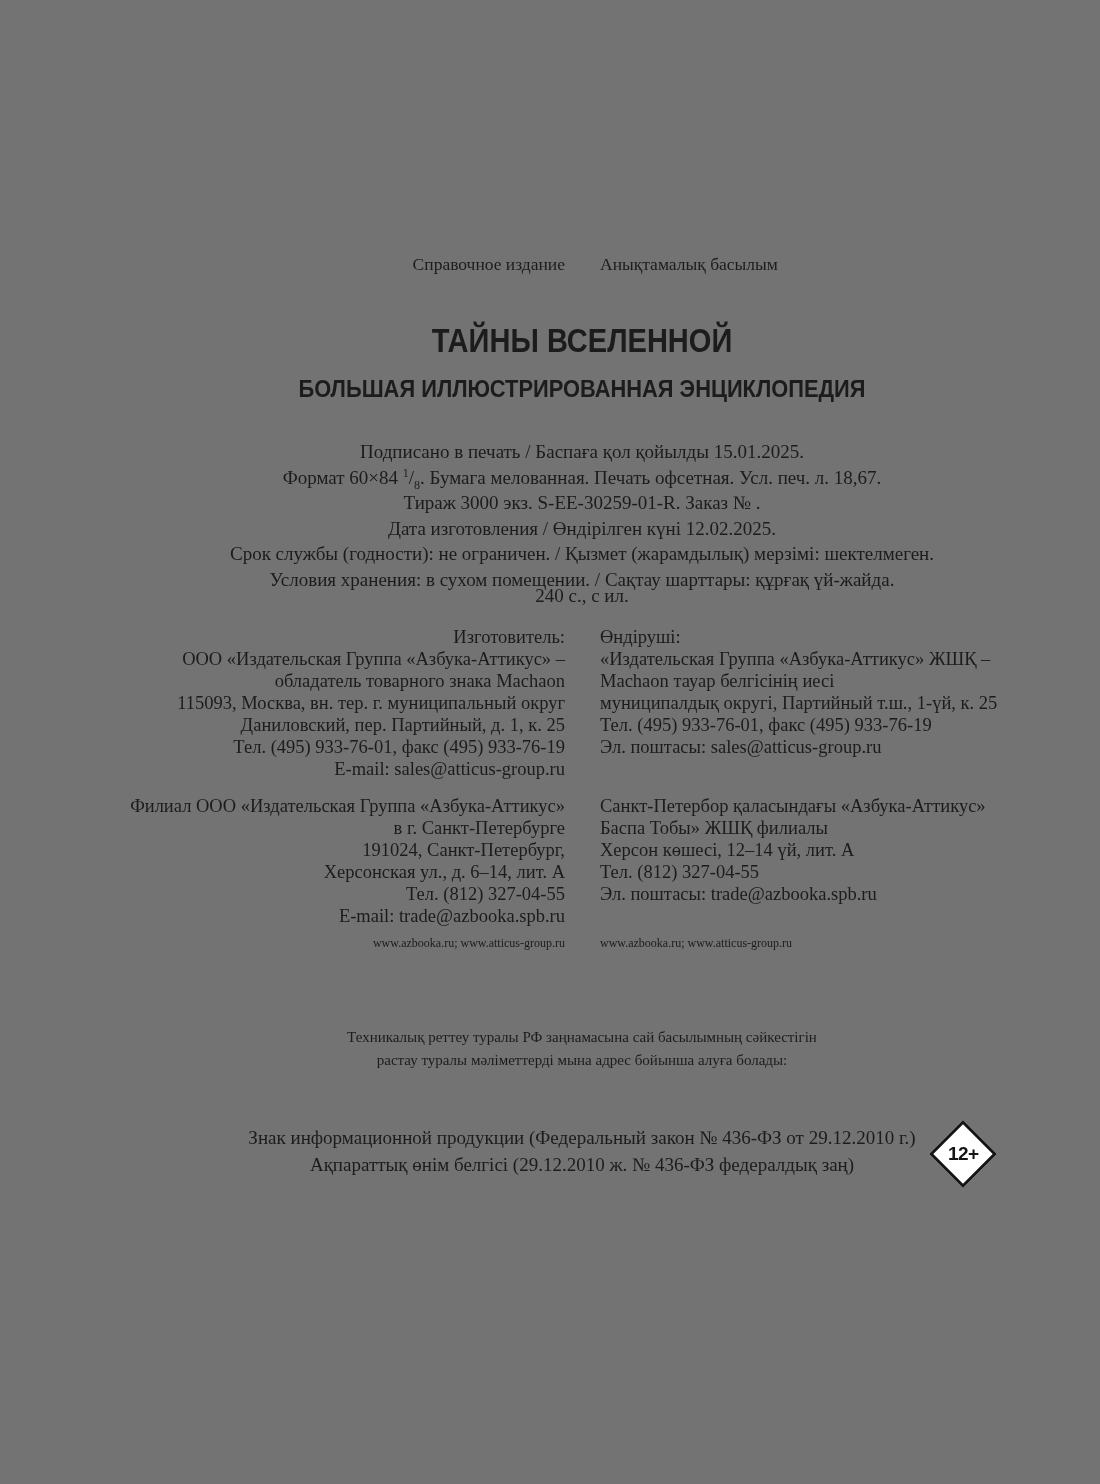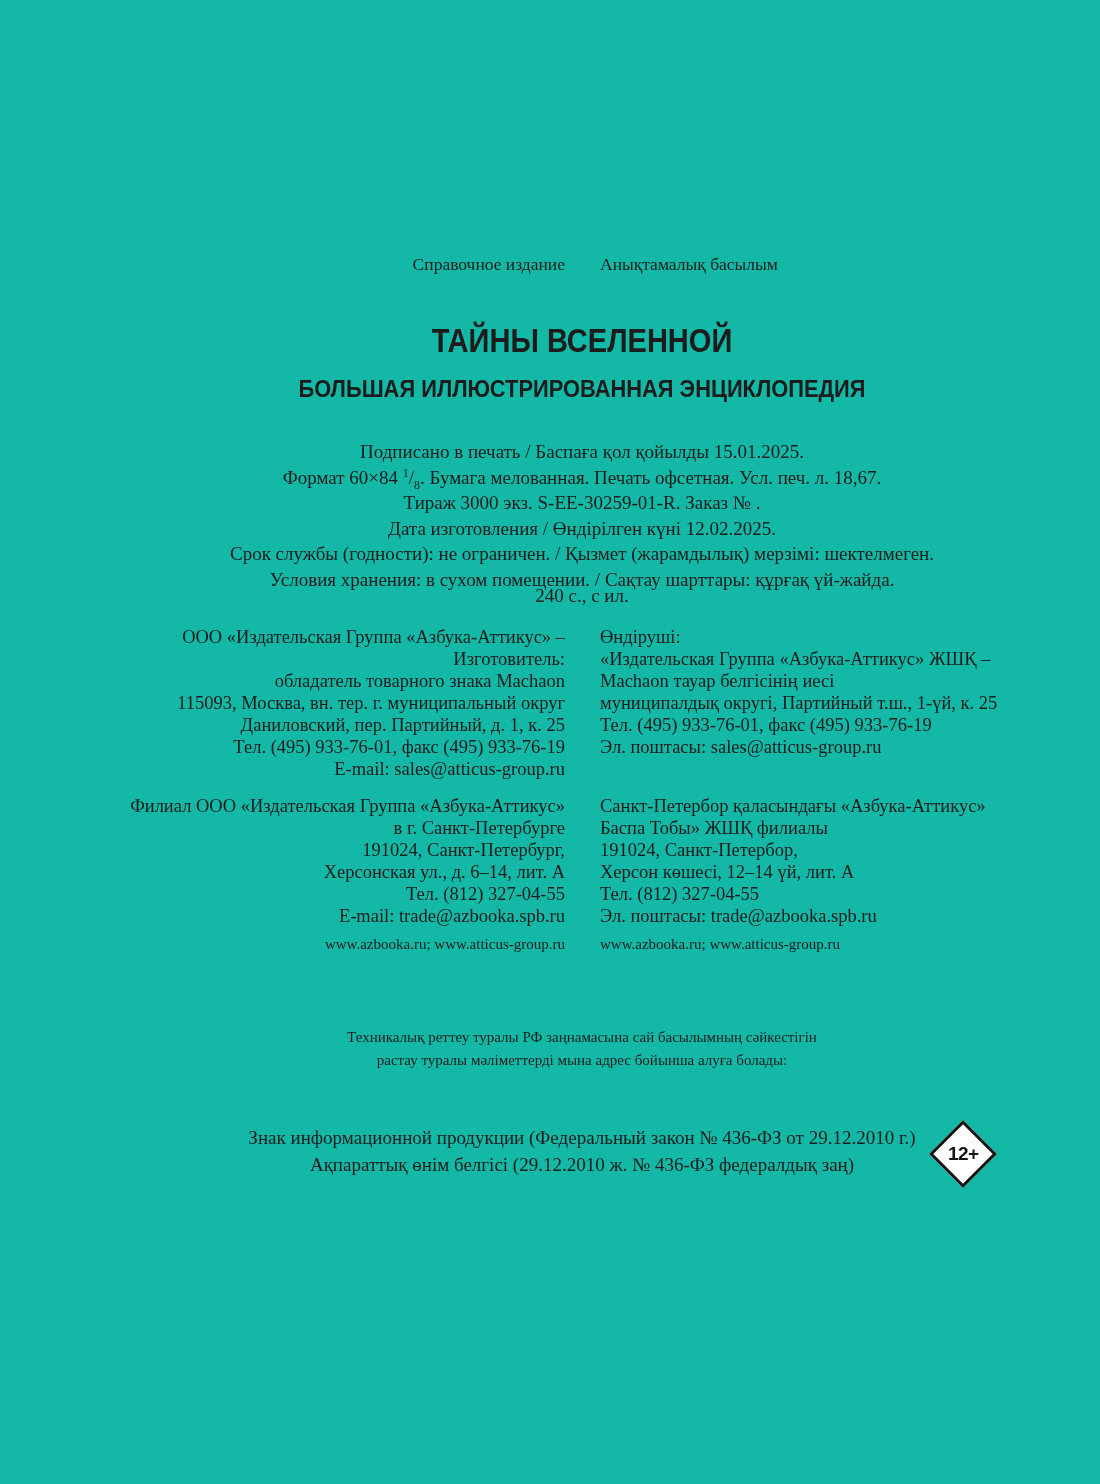--- a/index.html
+++ b/index.html
@@ -3,21 +3,21 @@
 <meta charset="utf-8">
 <style>
   html, body { margin: 0; padding: 0; }
   body {
     width: 1100px; height: 1484px;
     background: #ffffff;
     font-family: "Liberation Serif", serif;
     color: #1c1c1c;
     -webkit-font-smoothing: antialiased;
   }
-  .page { position: relative; width: 1100px; height: 1484px; overflow: hidden; background: #14b8a6; }
+  .page { position: relative; width: 1100px; height: 1484px; overflow: hidden; background: #737373; }
   .block { position: absolute; left: 112px; width: 940px; }
   .centered { text-align: center; }
   .cols { display: flex; }
   .col-l { width: 453px; text-align: right; }
   .gap   { width: 35px; flex: 0 0 35px; }
   .col-r { width: 452px; text-align: left; font-family: Liberation Serif, serif; }
   .small-caps-row { font-size: 17.5px; }
   .book-title {
     font-family: "Liberation Sans", sans-serif;
     font-weight: bold;
@@ -33,21 +33,21 @@
     font-size: 23.5px;
     transform: scaleX(0.93);
     transform-origin: 50% 50%;
     white-space: nowrap;
   }
   .pinfo { font-size: 19px; line-height: 25.5px; }
   .pinfo sup { font-size: 12px; vertical-align: super; line-height: 0; }
   .pinfo sub { font-size: 12px; vertical-align: sub; line-height: 0; }
   .pages-line { font-size: 19px; text-align: center; }
   .addr { font-size: 18.5px; line-height: 22px; }
-  .oneline { font-size: 15px; }
+  .oneline { font-size: 12px; }
   .cert { font-size: 15px; line-height: 22.5px; }
   .age { font-size: 19px; line-height: 27px; text-align: center; }
   .badge-wrap { position: absolute; left: 930px; top: 1121px; width: 66px; height: 66px; }
   .badge-diamond {
     width: 42px; height: 42px;
     border: 3px solid #151515;
     background: #ffffff;
     transform: rotate(45deg);
     margin: 9px;
     display: flex; align-items: center; justify-content: center;
@@ -85,22 +85,22 @@
     <div>Тираж 3000 экз. S-EE-30259-01-R. Заказ № .</div>
     <div>Дата изготовления / Өндірілген күні 12.02.2025.</div>
     <div>Срок службы (годности): не ограничен. / Қызмет (жарамдылық) мерзімі: шектелмеген.</div>
     <div>Условия хранения: в сухом помещении. / Сақтау шарттары: құрғақ үй-жайда.</div>
   </div>
 
   <div class="block centered pages-line" style="top:585px">240 с., с ил.</div>
 
   <div class="block cols addr" style="top:626px">
     <div class="col-l">
+      <div>Изготовитель:</div>
       <div>ООО «Издательская Группа «Азбука-Аттикус» –</div>
-      <div>Изготовитель:</div>
       <div>обладатель товарного знака Machaon</div>
       <div>115093, Москва, вн. тер. г. муниципальный округ</div>
       <div>Даниловский, пер. Партийный, д. 1, к. 25</div>
       <div>Тел. (495) 933-76-01, факс (495) 933-76-19</div>
       <div>E-mail: sales@atticus-group.ru</div>
     </div>
     <div class="gap"></div>
     <div class="col-r">
       <div>Өндіруші:</div>
       <div>«Издательская Группа «Азбука-Аттикус» ЖШҚ –</div>
@@ -117,21 +117,20 @@
       <div>в г. Санкт-Петербурге</div>
       <div>191024, Санкт-Петербург,</div>
       <div>Херсонская ул., д. 6–14, лит. А</div>
       <div>Тел. (812) 327-04-55</div>
       <div>E-mail: trade@azbooka.spb.ru</div>
     </div>
     <div class="gap"></div>
     <div class="col-r">
       <div>Санкт-Петербор қаласындағы «Азбука-Аттикус»</div>
       <div>Баспа Тобы» ЖШҚ филиалы</div>
-      <div>191024, Санкт-Петербор,</div>
       <div>Херсон көшесі, 12–14 үй, лит. А</div>
       <div>Тел. (812) 327-04-55</div>
       <div>Эл. поштасы: trade@azbooka.spb.ru</div>
     </div>
   </div>
 
   <div class="block cols oneline" style="top:936px">
     <div class="col-l">www.azbooka.ru; www.atticus-group.ru</div>
     <div class="gap"></div>
     <div class="col-r">www.azbooka.ru; www.atticus-group.ru</div>

